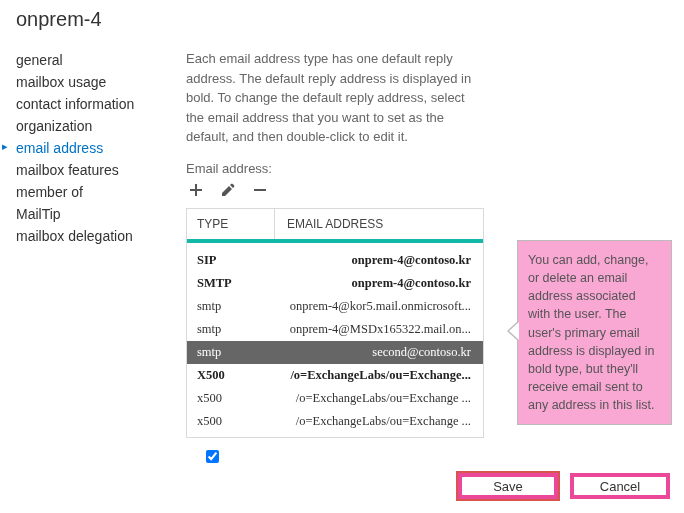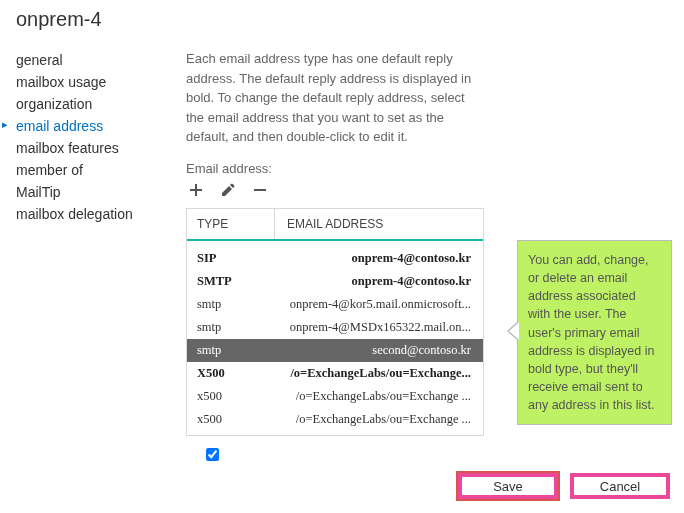--- a/index.html
+++ b/index.html
@@ -79,21 +79,21 @@
     font-size: 18px;
     line-height: 1;
   }
   .table {
     width: 298px;
     border: 1px solid #d9d9d9;
     border-collapse: collapse;
   }
   .thead {
     display: flex;
-    border-bottom: 2px solid #14b8a6;
+    border-bottom: 4px solid #14b8a6;
     font-size: 12px;
     color: #444;
   }
   .thead .col-type {
     width: 88px;
     padding: 8px 10px;
     border-right: 1px solid #d9d9d9;
   }
   .thead .col-addr {
     flex: 1;
@@ -134,21 +134,21 @@
     white-space: nowrap;
     overflow: hidden;
   }
   .checkbox-row input { margin: 0 4px 0 20px; }
   .callout {
     position: absolute;
     left: 517px;
     top: 240px;
     width: 155px;
     border: 1px solid #bbb;
-    background: #bef264;
+    background: #f9a8d4;
     padding: 10px 10px;
     font-size: 12.5px;
     color: #555;
     line-height: 1.45;
   }
   .callout::before {
     content: "";
     position: absolute;
     left: -11px;
     top: 80px;
@@ -195,20 +195,21 @@
 </style>
 </head>
 <body>
 
 <div class="title">onprem-4</div>
 
 <div class="layout">
   <div class="sidebar" id="sidebar">
       <div class="sidebar-item">general</div>
       <div class="sidebar-item">mailbox usage</div>
+      <div class="sidebar-item">contact information</div>
       <div class="sidebar-item">organization</div>
       <div class="sidebar-item active">email address</div>
       <div class="sidebar-item">mailbox features</div>
       <div class="sidebar-item">member of</div>
       <div class="sidebar-item">MailTip</div>
       <div class="sidebar-item">mailbox delegation</div>
     </div>
 
   <div class="main">
     <div class="description">Each email address type has one default reply address. The default reply address is displayed in bold. To change the default reply address, select the email address that you want to set as the default, and then double-click to edit it.</div>

